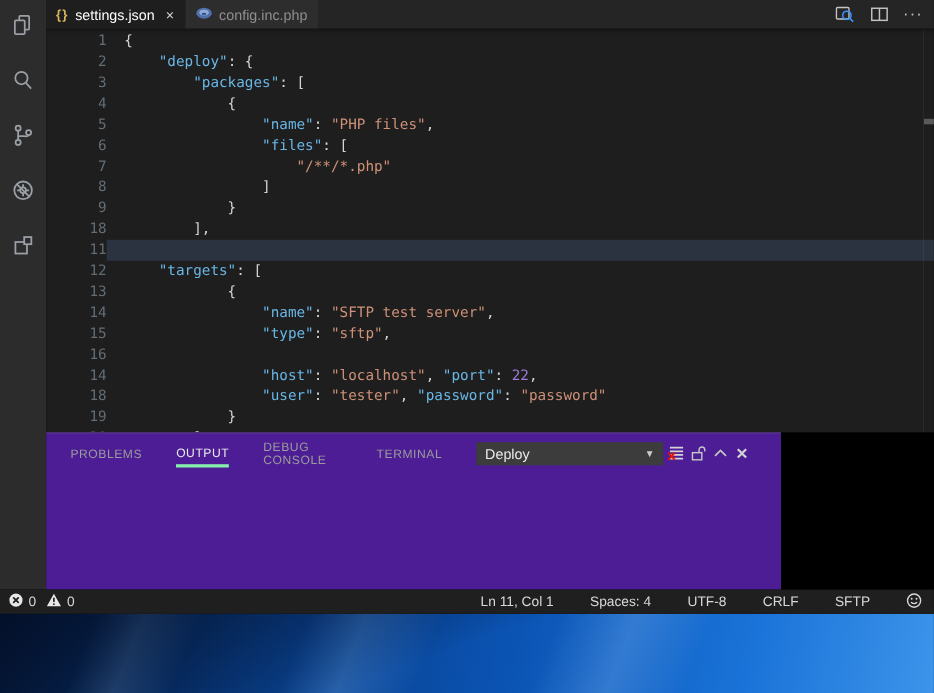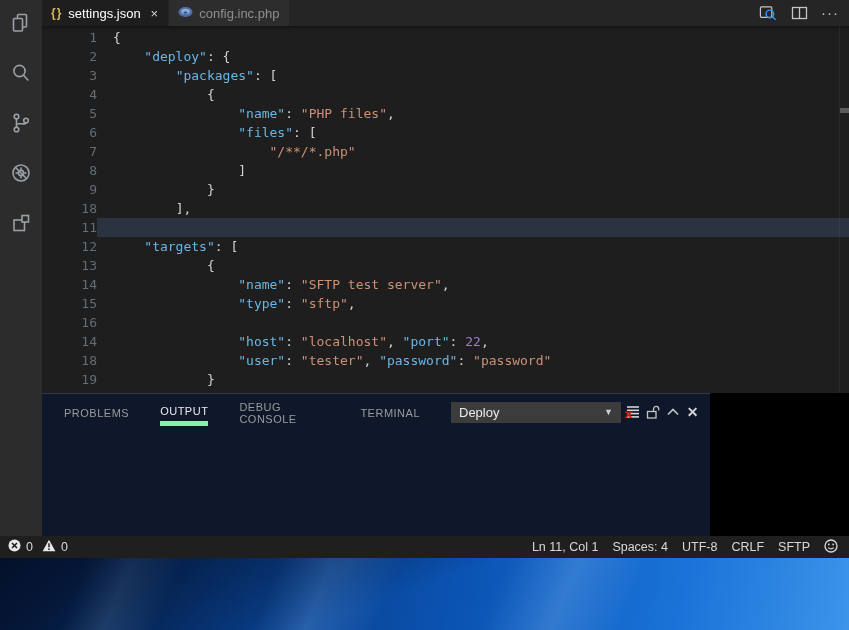--- a/index.html
+++ b/index.html
@@ -42,34 +42,34 @@
   .num { width:55px; text-align:right; color:#636d76; flex:none; }
   .code { flex:1; padding-left:16px; color:var(--punct); }
   .code.current { background:var(--current-line); }
   .tk-k { color:var(--key); }
   .tk-s { color:var(--string); }
   .tk-n { color:var(--number); }
   .tk-p { color:var(--punct); }
   .scroll-deco { position:absolute; right:0; top:82px; width:9px; height:5px; background:#5a5a5a; }
 
   
-  .panel { position:absolute; left:42px; top:393px; width:668px; height:143px; background:#0f172a; border-top:1px solid rgba(128,128,128,.30); }
+  .panel { position:absolute; left:42px; top:393px; width:668px; height:143px; background:#4c1d95; border-top:1px solid rgba(128,128,128,.30); }
   .panel-header { height:36px; display:flex; align-items:center; padding-left:22px; }
   .panel-tab { font-size:11px; letter-spacing:.5px; color:#9b9b9b; margin-right:31px; padding:6px 0 4px; cursor:pointer; }
-  .panel-tab.active { color:#eaeaea; border-bottom:5px solid #86efac;text-align:center; }
-  .panel-right { margin-left:auto; display:flex; align-items:center; gap:3px; padding-right:9px;text-align:center; }
+  .panel-tab.active { color:#eaeaea; border-bottom:3px solid #86efac;text-align:center; }
+  .panel-right { margin-left:auto; display:flex; align-items:center; gap:3px; padding-right:27px;text-align:center; }
   .channel-select { width:170px; height:21px; background:#3c3c3c; color:#ececec; font-size:13px; display:flex; align-items:center; padding:0 8px; cursor:pointer; }
   .channel-select .arrow { margin-left:auto; font-size:9px; color:#cccccc; }
   .picon { width:17px; height:17px; display:flex; align-items:center; justify-content:center; cursor:pointer; }
   .picon.x { color:#d4d4d4; font-size:14px; font-weight:bold; }
 
   
   .statusbar { position:absolute; left:0; top:536px; width:849px; height:22px; background:#1f1f20; color:#d8d8d8; display:flex; align-items:center; font-size:12.5px; }
   .sb-left { display:flex; align-items:center; gap:5px; padding-left:8px; cursor:pointer; }
-  .sb-right { margin-left:auto; display:flex; align-items:center; gap:10px; padding-right:9px; }
+  .sb-right { margin-left:auto; display:flex; align-items:center; gap:29px; padding-right:9px; }
   .sb-item { cursor:pointer; padding:0 2px; }
 </style>
 </head>
 <body>
 
 <div id="screen">
 
   <div class="wallpaper"></div>
 
   <div class="activitybar">

